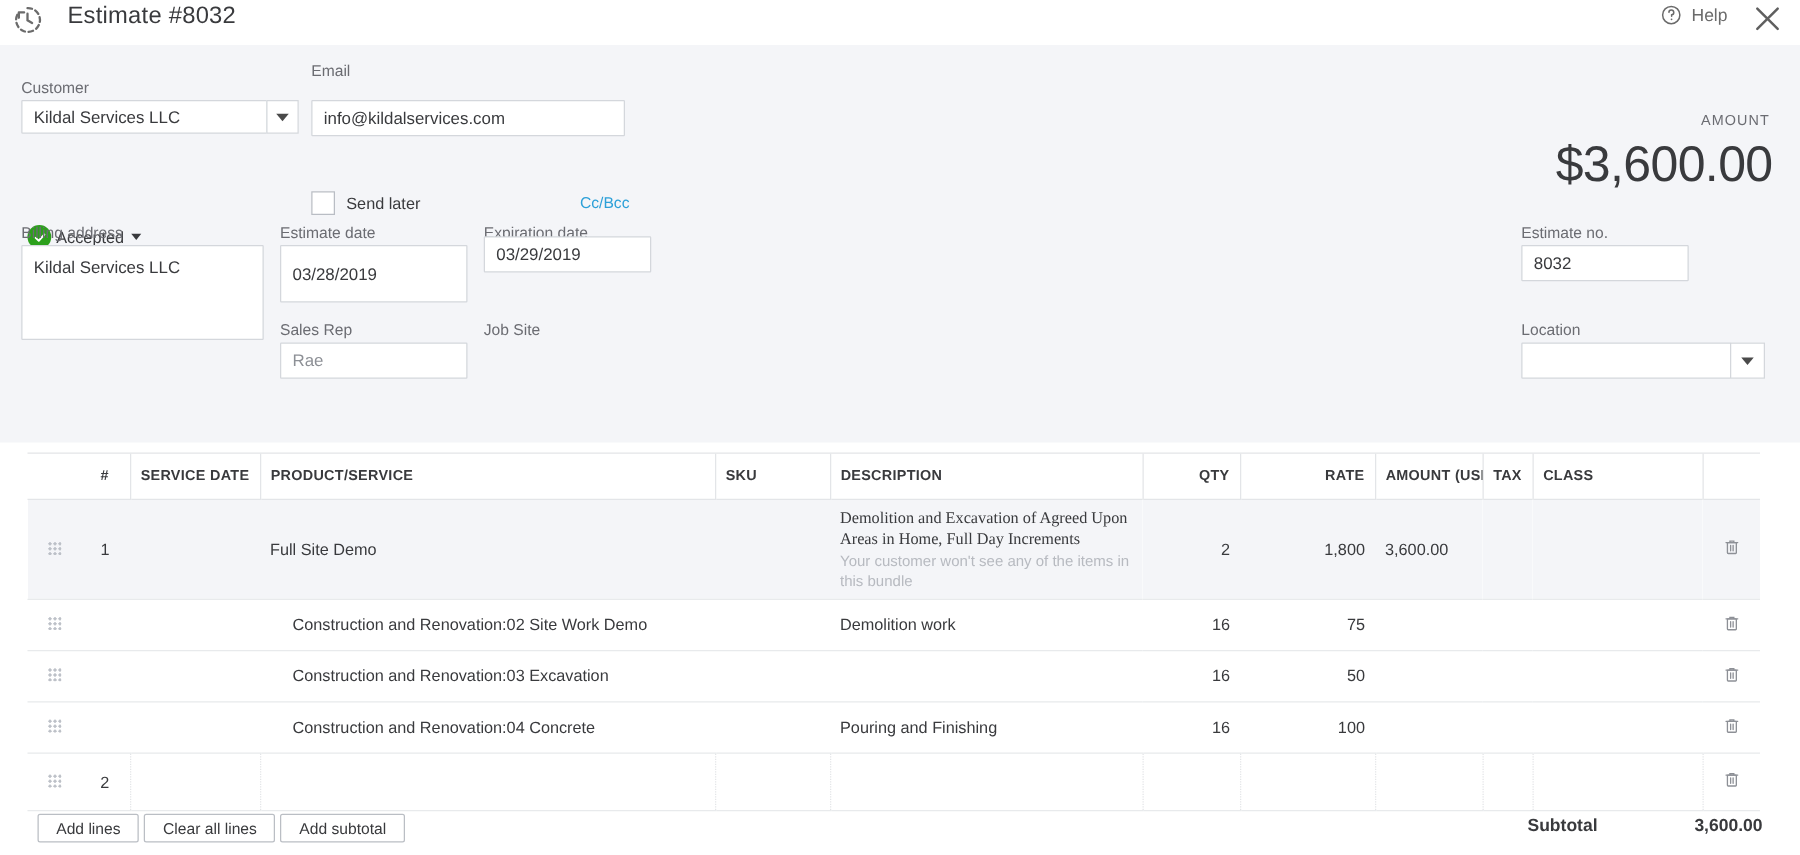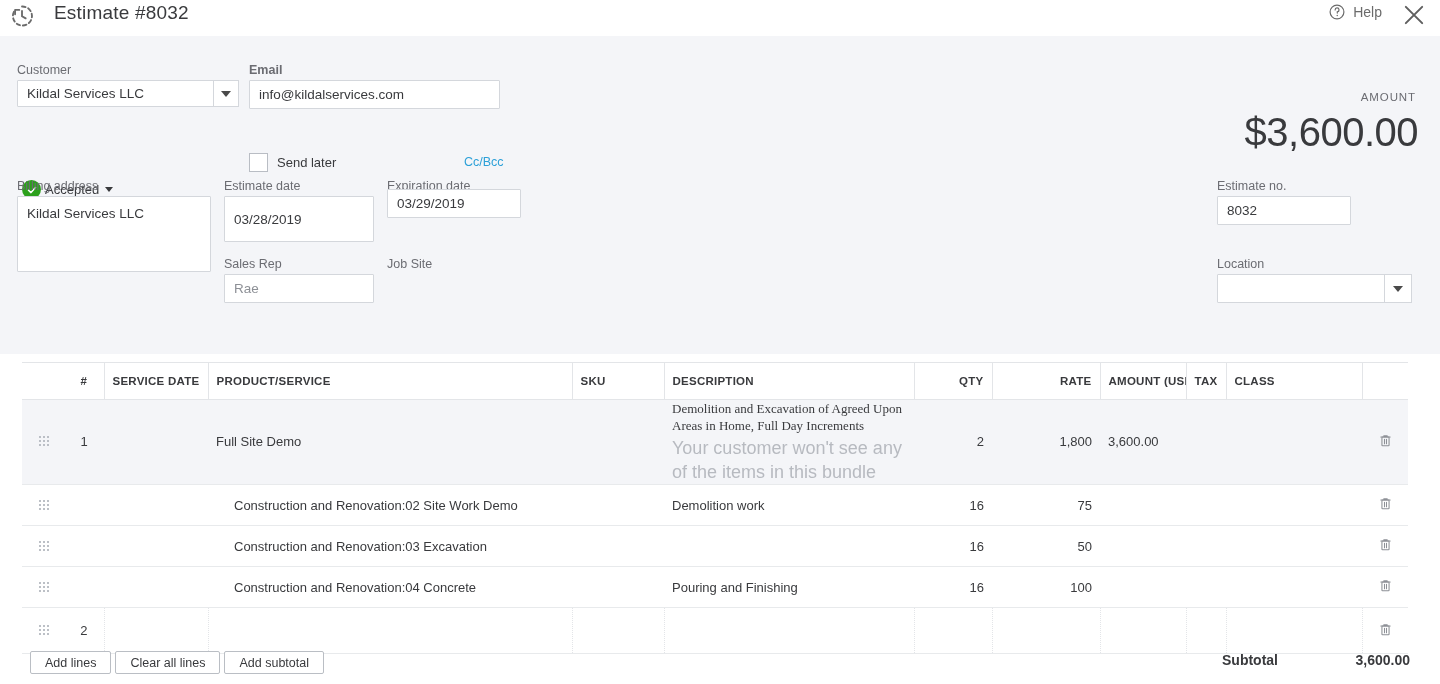--- a/index.html
+++ b/index.html
@@ -137,21 +137,21 @@
     padding: 0 8px; vertical-align: middle;
     border-bottom: 1px solid #e8eaec;
     overflow: hidden;
   }
   td.num { text-align: right; }
   td.ctr { text-align: center; padding: 0; }
   tr.rowsel td { background: #f4f5f8; }
   tr.rowsel { }
   tr.rowsel td:first-child { border-left: 0; }
 
-  .bundle-note { color: #b7bac0; font-size: 18px; line-height: 1.35; margin-top: 1px; }
+  .bundle-note { color: #b7bac0; font-size: 12px; line-height: 1.35; margin-top: 1px; }
   .desc-main { line-height: 1.35; font-family: Liberation Serif, serif; }
 
   .drag-dots {
     display: inline-block; width: 11px; height: 11px;
     background-image:
       radial-gradient(#b9bdc4 0.9px, transparent 1px),
       radial-gradient(#b9bdc4 0.9px, transparent 1px),
       radial-gradient(#b9bdc4 0.9px, transparent 1px);
     background-size: 4px 4px;
     background-position: 0 0, 0 0, 0 0;
@@ -224,21 +224,21 @@
   <div class="status-row">
     <span class="status-check">
       <svg viewBox="0 0 24 24" fill="none" stroke="#ffffff" stroke-width="3" stroke-linecap="round" stroke-linejoin="round">
         <path d="M5 12.5 L10 17.2 L19 7.2"></path>
       </svg>
     </span>
     <span class="status-text">Accepted</span>
     <span class="mini-caret"></span>
   </div>
 
-  <div class="fld-label" style="left:249px; top:27px;font-weight:bold;">Email</div>
+  <div class="fld-label" style="left:249px; top:14px;">Email</div>
   <div class="inp" style="left:249px; top:44px; width:251px; height:29px;">info@kildalservices.com</div>
 
   <div class="sendlater">
     <span class="chkbox"></span>
     <span class="sendlater-lbl">Send later</span>
   </div>
   <div class="ccbcc">Cc/Bcc</div>
 
   <div class="amount-cap">AMOUNT</div>
   <div class="amount-val">$3,600.00</div>

